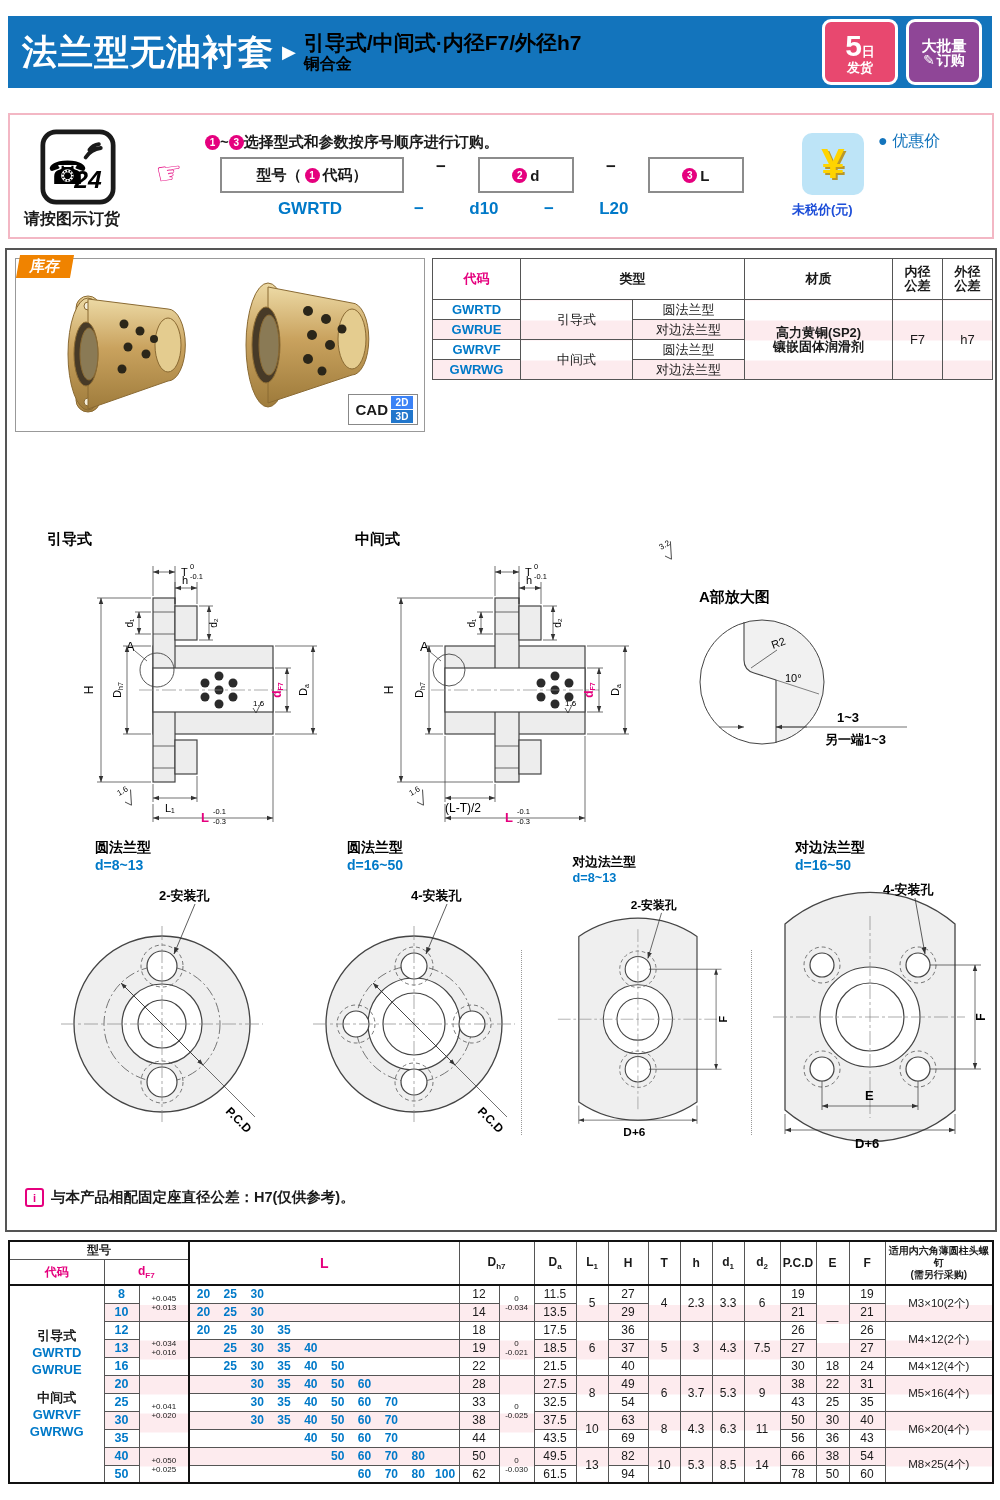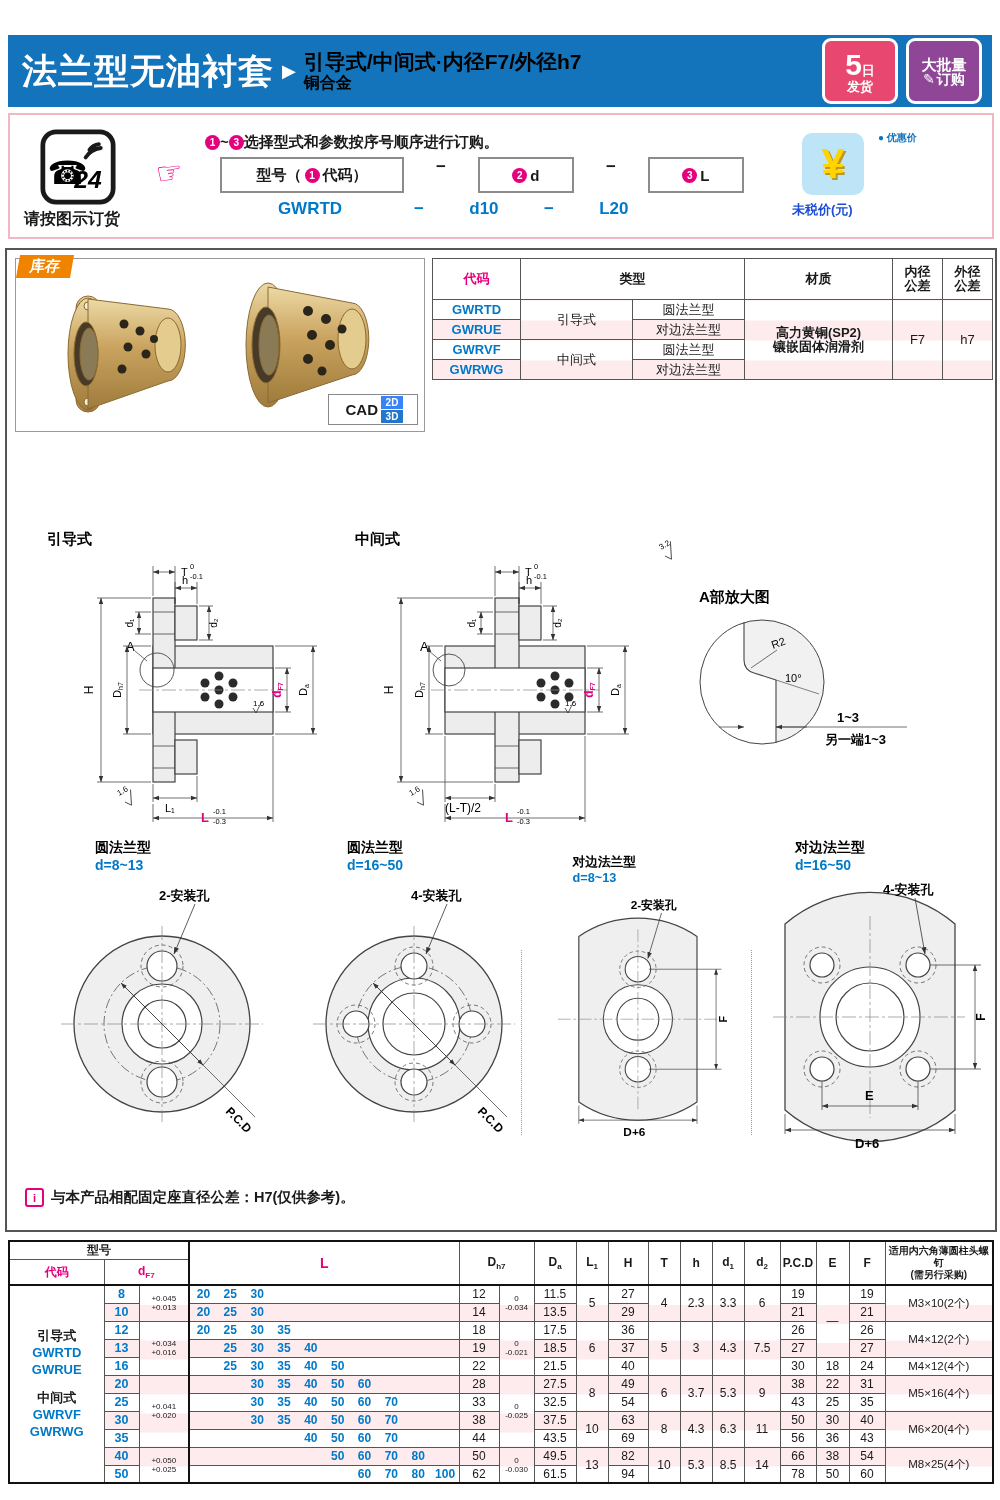--- a/index.html
+++ b/index.html
@@ -1,21 +1,21 @@
 <!DOCTYPE html>
 <html><head>
 <meta charset="utf-8">
 <style>
   html,body{margin:0;padding:0}
   body{width:1000px;height:1500px;position:relative;background:#fff;
        font-family:"Liberation Sans","DejaVu Sans",sans-serif;color:#1a1a1a;overflow:hidden}
   .abs{position:absolute}
 
   
-  .hdr{left:8px;top:35px;width:984px;height:72px;background:#1374bc;display:flex;align-items:center}
+  .hdr{left:8px;top:16px;width:984px;height:72px;background:#1374bc;display:flex;align-items:center}
   .hdr-title{color:#fff;font-size:35px;font-weight:bold;margin-left:14px;letter-spacing:1px;white-space:nowrap}
   .hdr-arrow{color:#fff;font-size:18px;margin:0 8px}
   .hdr-sub{color:#000000;font-weight:bold;line-height:1.15}
   .hdr-sub .s1{font-size:21px}
   .hdr-sub .s2{font-size:16px}
   .hdr-badges{margin-left:auto;display:flex;gap:8px;margin-right:10px}
   .badge{width:70px;height:60px;border:3px solid #fff;border-radius:9px;color:#fff;font-weight:bold;
          display:flex;flex-direction:column;justify-content:center;align-items:center;line-height:1}
   .badge.red{background:#e8486f}
   .badge.purple{background:#8f4697}
@@ -35,31 +35,31 @@
         font-size:15px;font-weight:bold;gap:3px;background:#fff}
   .mb1{width:180px}.mb2{width:92px}.mb3{width:92px}
   .mdash{font-size:17px;font-weight:bold}
   .exrow{left:210px;top:84px;display:flex;align-items:center;gap:14px;color:#0079c8;font-weight:bold;font-size:17px}
   .exrow span{display:inline-block;text-align:center}
   .ex1{width:180px}.ex2{width:92px}.ex3{width:92px}.exd{color:#0079c8}
   .yen{left:792px;top:18px;width:62px;height:62px;background:#bde4f7;border-radius:10px;
        display:flex;align-items:center;justify-content:center;font-size:42px;font-weight:bold;color:#ffd400;
        text-shadow:2px 2px 0 #b9972a}
   .taxnote{left:782px;top:86px;font-size:13px;font-weight:bold;color:#1d4ed8}
-  .ptitle{left:868px;top:16px;font-size:10px;font-weight:bold;color:#1374bc}
+  .ptitle{left:868px;top:16px;font-size:16px;font-weight:normal;color:#1374bc}
   .ptable{left:866px;top:36px;border-collapse:collapse;font-size:12px;font-weight:bold}
   .ptable td{border:1px solid #777;height:20px;text-align:center;padding:0 3px}
   .ptable .lb{background:#cfe9f6}
 
   
   .content{left:5px;top:248px;width:988px;height:980px;border:2px solid #555;background:#fff}
   .photo{left:8px;top:8px;width:408px;height:172px;border:1px solid #999;background:#fff}
   .stock{left:2px;top:-4px;background:#f08300;color:#fff;font-weight:bold;font-size:15px;
          padding:2px 12px;transform:skewX(-10deg)}
-  .cadbox{right:6px;bottom:6px;position:absolute;display:flex;align-items:center;border:1px solid #888;background:#fff;padding:1px 14px}
+  .cadbox{right:6px;bottom:6px;position:absolute;display:flex;align-items:center;border:1px solid #888;background:#fff;padding:1px 4px}
   .cadbox .cad{font-weight:bold;font-size:15px;padding:0 3px}
   .cadcol{display:flex;flex-direction:column;gap:1px}
   .cad2d,.cad3d{color:#fff;font-size:10px;font-weight:bold;width:22px;text-align:center;line-height:13px}
   .cad2d{background:#3b82f6}.cad3d{background:#2277cc}
 
   .ctable{left:425px;top:8px;border-collapse:collapse;table-layout:fixed;width:560px;font-size:13px}
   .ctable th,.ctable td{border:1px solid #555;text-align:center;padding:0;height:19px}
   .ctable thead th{height:40px;font-weight:bold;background:#fff}
   .ctable .mag{color:#e5007e}
   .ctable .code{color:#0079c8;font-weight:bold}

